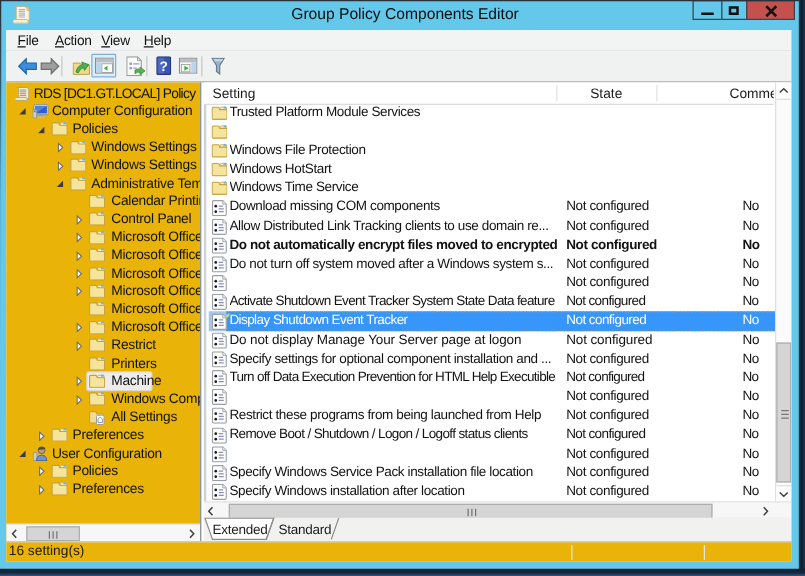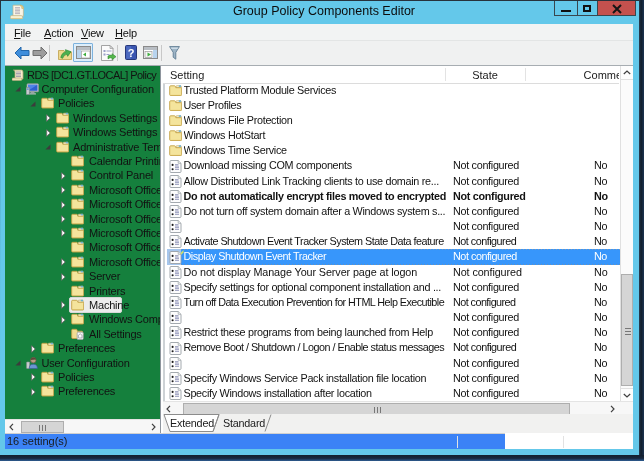--- a/index.html
+++ b/index.html
@@ -11,23 +11,23 @@
 #title{left:10px;top:4px;width:628px;text-align:center;font-size:12.5px;color:#0c0c0c}
 .wbtn{top:0;height:16px;border:1px solid #38464e;box-sizing:border-box;background:#64c8ea}
 #btnmin{left:554px;width:24px}
 #btnmax{left:577px;width:21px}
 #btncls{left:597px;width:39px;background:#c4514e}
 #content{left:5px;top:24px;width:628px;height:425px;background:#fff}
 #menubar{left:5px;top:24px;width:628px;height:17px;background:#f2f3f3;border-bottom:1px solid #e3e5e5;box-sizing:border-box;font-size:11px;color:#111}
 .mi{position:absolute;top:3px;letter-spacing:-0.2px}
 #toolbar{left:5px;top:41px;width:628px;height:24px;background:#f0f1f1;border-bottom:1px solid #a7adb2;box-sizing:content-box}
 .tsep{position:absolute;top:4px;width:1px;height:16px;background:#c8c8c8}
-#treepanel{left:5px;top:66px;width:156px;height:367px;background:#15803d;border-right:1px solid #8e959d;box-sizing:border-box;overflow:hidden}
+#treepanel{left:5px;top:66px;width:156px;height:367px;background:#eab308;border-right:1px solid #8e959d;box-sizing:border-box;overflow:hidden}
 #listpanel{left:163px;top:66px;width:470px;height:367px;background:#fff;overflow:hidden}
-#statusbar{left:5px;top:433px;width:500px;height:16px;background:#3b82f6;border-top:1px solid #d0d0d0;box-sizing:border-box;font-size:11px;color:#1a1a1a}
+#statusbar{left:5px;top:433px;width:628px;height:16px;background:#eab308;border-top:1px solid #d0d0d0;box-sizing:border-box;font-size:11px;color:#1a1a1a}
 .sdiv{position:absolute;top:2px;width:1px;height:12px;background:#e2e2e2}
 .trow{position:absolute;white-space:nowrap;font-size:11px;letter-spacing:-0.2px;color:#121212;height:15px;line-height:15px}
 .lrow{position:absolute;white-space:nowrap;font-size:10.8px;letter-spacing:-0.3px;color:#121212;height:15.17px;line-height:15.17px;left:0;width:470px}
 .lrow .nm{position:absolute;left:20.5px;top:0;width:262px;overflow:hidden;display:inline-block;height:15px}
 .lrow .st{position:absolute;left:290px;top:0}
 .lrow .no{position:absolute;left:431px;top:0}
 svg.ic{position:absolute}
 #hdr{position:absolute;left:0;top:0;width:456px;height:16.5px;background:#fff;border-bottom:1px solid #dcdcdc;font-size:11px;color:#1a1a1a}
 </style></head>
 <body>
@@ -237,21 +237,21 @@
     <svg style="position:absolute;left:65.7px;top:189.7px" width="13" height="12">
       <use href="#fold"></use>
     </svg>
     <span class="trow" style="left:84px;top:188.7px">Microsoft Office Visio 2016</span>
 <svg style="position:absolute;left:56.1px;top:206.6px" width="5" height="8" viewBox="0 0 5 8">
       <path d="M0.7 0.7 L4.2 4 L0.7 7.3 Z" fill="#fff" stroke="#6d6d6d" stroke-width="0.9"></path>
     </svg>
     <svg style="position:absolute;left:65.7px;top:204.1px" width="13" height="12">
       <use href="#fold"></use>
     </svg>
-    <span class="trow" style="left:84px;top:203.1px">Server</span>
+    <span class="trow" style="left:84px;top:203.1px">Restrict</span>
 <svg style="position:absolute;left:65.7px;top:218.5px" width="13" height="12">
       <use href="#fold"></use>
     </svg>
     <span class="trow" style="left:84px;top:217.5px">Printers</span>
 <div style="position:absolute;left:64px;top:231px;width:51px;height:13.5px;background:#ececec;border:1px solid #d8d8d8;border-radius:2px"></div>
     <svg style="position:absolute;left:56.1px;top:235.4px" width="5" height="8" viewBox="0 0 5 8">
       <path d="M0.7 0.7 L4.2 4 L0.7 7.3 Z" fill="#fff" stroke="#6d6d6d" stroke-width="0.9"></path>
     </svg>
     <svg style="position:absolute;left:65.7px;top:232.9px" width="13" height="12">
       <use href="#fold"></use>
@@ -314,23 +314,20 @@
 <div style="position:absolute;left:0;top:0;width:1.5px;height:367px;background:#cdd2d5"></div>
 <svg style="position:absolute;left:5.5px;top:17.7px" width="13" height="13">
       <use href="#fold"></use>
     </svg>
     <div class="lrow" style="top:16.5px;">
       <span class="nm">Trusted Platform Module Services</span>
     </div>
 <svg style="position:absolute;left:5.5px;top:32.9px" width="13" height="13">
       <use href="#fold"></use>
     </svg>
-    <div class="lrow" style="top:31.7px;">
-      <span class="nm">User Profiles</span>
-    </div>
 <svg style="position:absolute;left:5.5px;top:48.0px" width="13" height="13">
       <use href="#fold"></use>
     </svg>
     <div class="lrow" style="top:46.8px;">
       <span class="nm">Windows File Protection</span>
     </div>
 <svg style="position:absolute;left:5.5px;top:63.2px" width="13" height="13">
       <use href="#fold"></use>
     </svg>
     <div class="lrow" style="top:62.0px;">
@@ -363,21 +360,21 @@
     </svg>
     <div class="lrow" style="top:122.7px;font-weight:bold;">
       <span class="nm">Do not automatically encrypt files moved to encrypted fo...</span>
       <span class="st">Not configured</span>
       <span class="no">No</span>
     </div>
 <svg style="position:absolute;left:5.5px;top:139.1px" width="13" height="13">
       <use href="#doc"></use>
     </svg>
     <div class="lrow" style="top:137.9px;">
-      <span class="nm">Do not turn off system domain after a Windows system s...</span>
+      <span class="nm">Do not turn off system moved after a Windows system s...</span>
       <span class="st">Not configured</span>
       <span class="no">No</span>
     </div>
 <svg style="position:absolute;left:5.5px;top:154.2px" width="13" height="13">
       <use href="#doc"></use>
     </svg>
     <div class="lrow" style="top:153.0px;">
       <span class="st">Not configured</span>
       <span class="no">No</span>
     </div>
@@ -440,21 +437,21 @@
     </svg>
     <div class="lrow" style="top:259.2px;">
       <span class="nm">Restrict these programs from being launched from Help</span>
       <span class="st">Not configured</span>
       <span class="no">No</span>
     </div>
 <svg style="position:absolute;left:5.5px;top:275.6px" width="13" height="13">
       <use href="#doc"></use>
     </svg>
     <div class="lrow" style="top:274.4px;letter-spacing:-0.5px;">
-      <span class="nm">Remove Boot / Shutdown / Logon / Enable status messages</span>
+      <span class="nm">Remove Boot / Shutdown / Logon / Logoff status clients</span>
       <span class="st">Not configured</span>
       <span class="no">No</span>
     </div>
 <svg style="position:absolute;left:5.5px;top:290.8px" width="13" height="13">
       <use href="#doc"></use>
     </svg>
     <div class="lrow" style="top:289.6px;">
       <span class="st">Not configured</span>
       <span class="no">No</span>
     </div>

